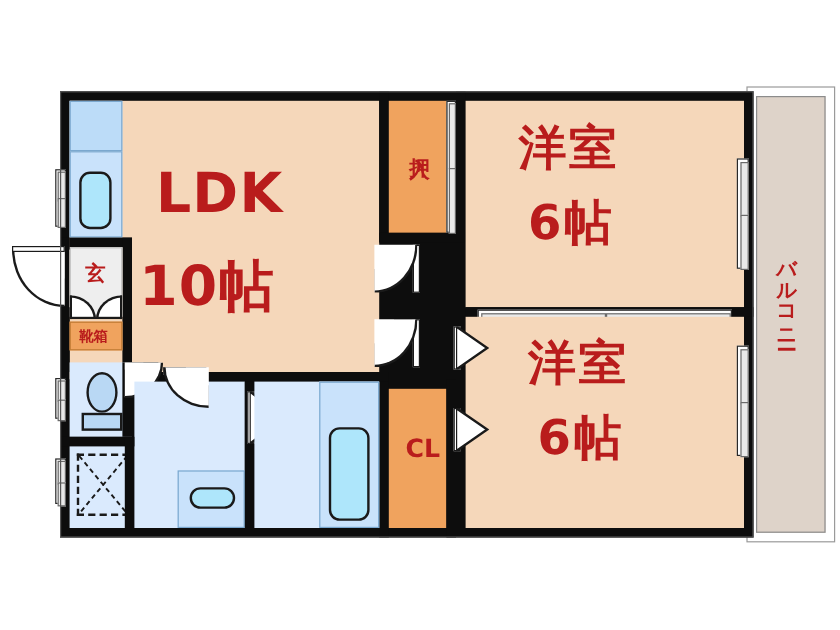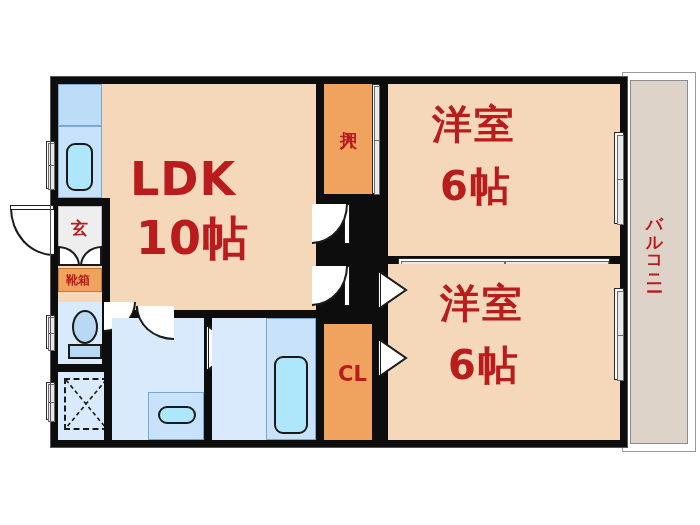--- a/index.html
+++ b/index.html
@@ -77,22 +77,22 @@
   <div class="abs swing sw-tl" style="left:80px;top:246px;width:22px;height:20px;"></div>
 
   <div class="abs wall" style="left:50px;top:198px;width:8px;height:10px;"></div>
   <div class="abs swing sw-bl" style="left:10px;top:208px;width:44px;height:48px;border-top:none;border-right:none;"></div>
   <div class="abs doorleaf" style="left:10px;top:205px;width:44px;height:5px;"></div>
   <div class="abs wall" style="left:50px;top:256px;width:8px;height:54px;"></div>
 
   <div class="abs closet" style="left:58px;top:268px;width:44px;height:24px;border:1px solid #c07a33;"></div>
   <div class="lbl lbl-sm" style="left:66px;top:274px;font-size:12px;">靴箱</div>
 
-  <div class="lbl lbl-big" style="left:130px;top:156px;text-align:center;">LDK</div>
-  <div class="lbl lbl-big" style="left:136px;top:215px;text-align:center;">10帖</div>
+  <div class="lbl lbl-big" style="left:130px;top:138px;text-align:center;">LDK</div>
+  <div class="lbl lbl-big" style="left:116px;top:215px;text-align:center;">10帖</div>
 
   <div class="abs wall" style="left:316px;top:76px;width:8px;height:126px;"></div>
   <div class="abs closet" style="left:324px;top:84px;width:48px;height:110px;"></div>
   <div class="lbl lbl-mid vert" style="left:340px;top:118px;">押入</div>
   <div class="abs wall" style="left:316px;top:194px;width:72px;height:8px;"></div>
 
   <div class="abs slider" style="left:372px;top:84px;width:8px;height:110px;">
     <div class="pane" style="left:1px;top:1px;width:4px;height:53px;"></div>
     <div class="pane" style="left:1px;top:55px;width:4px;height:53px;"></div>
   </div>

